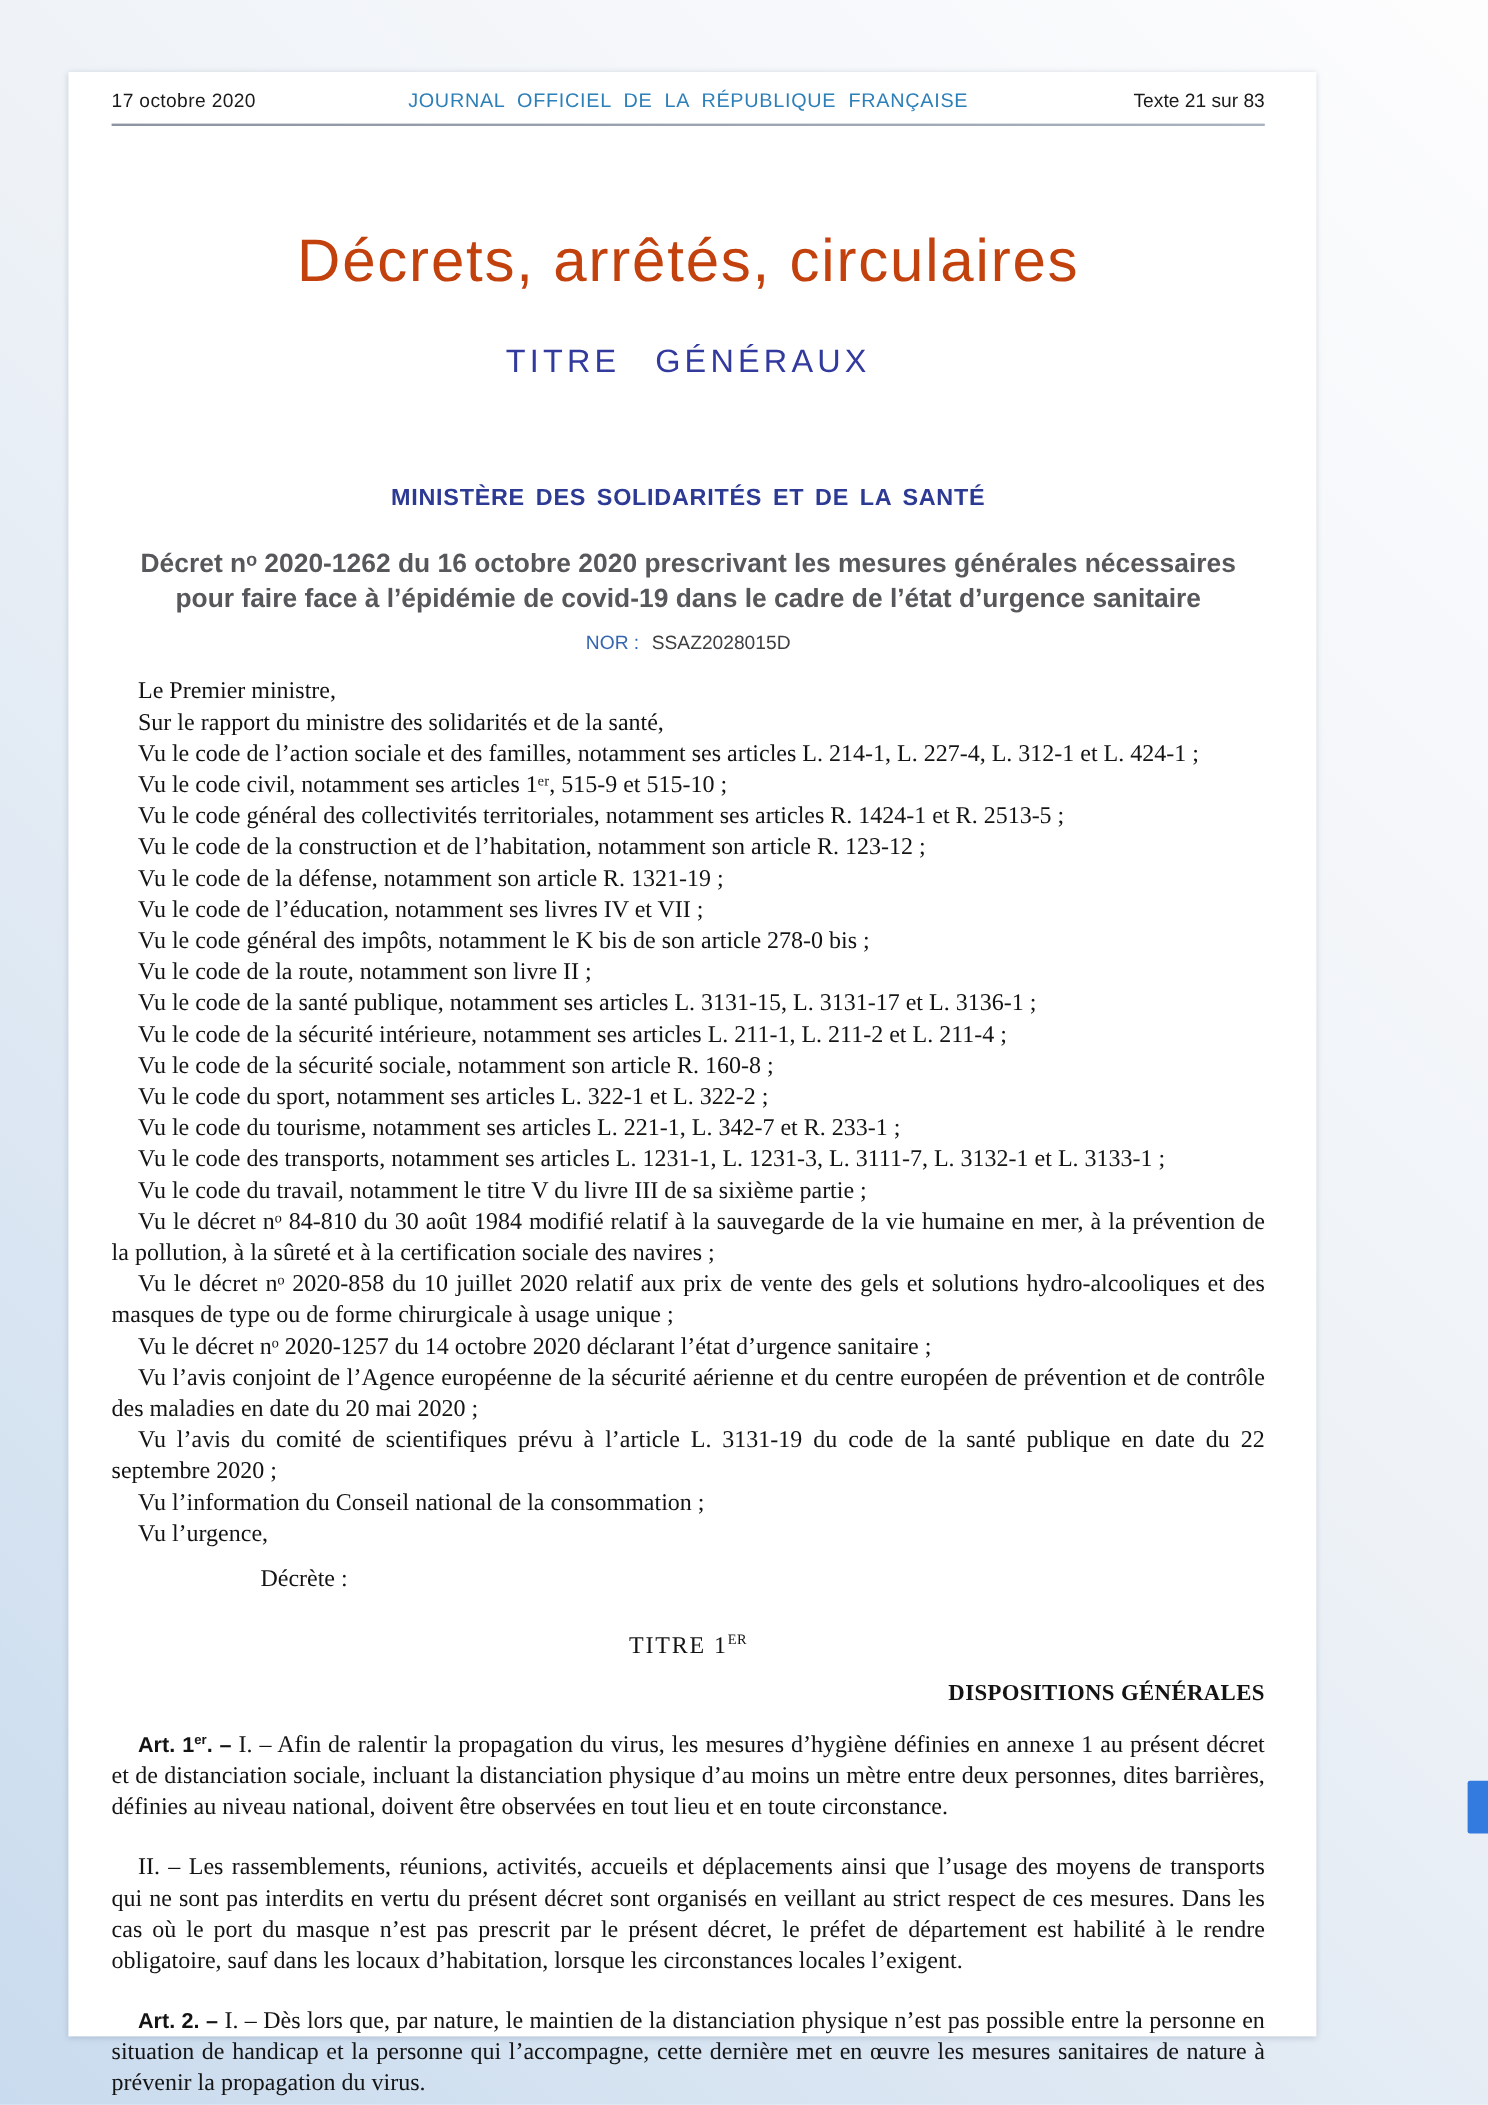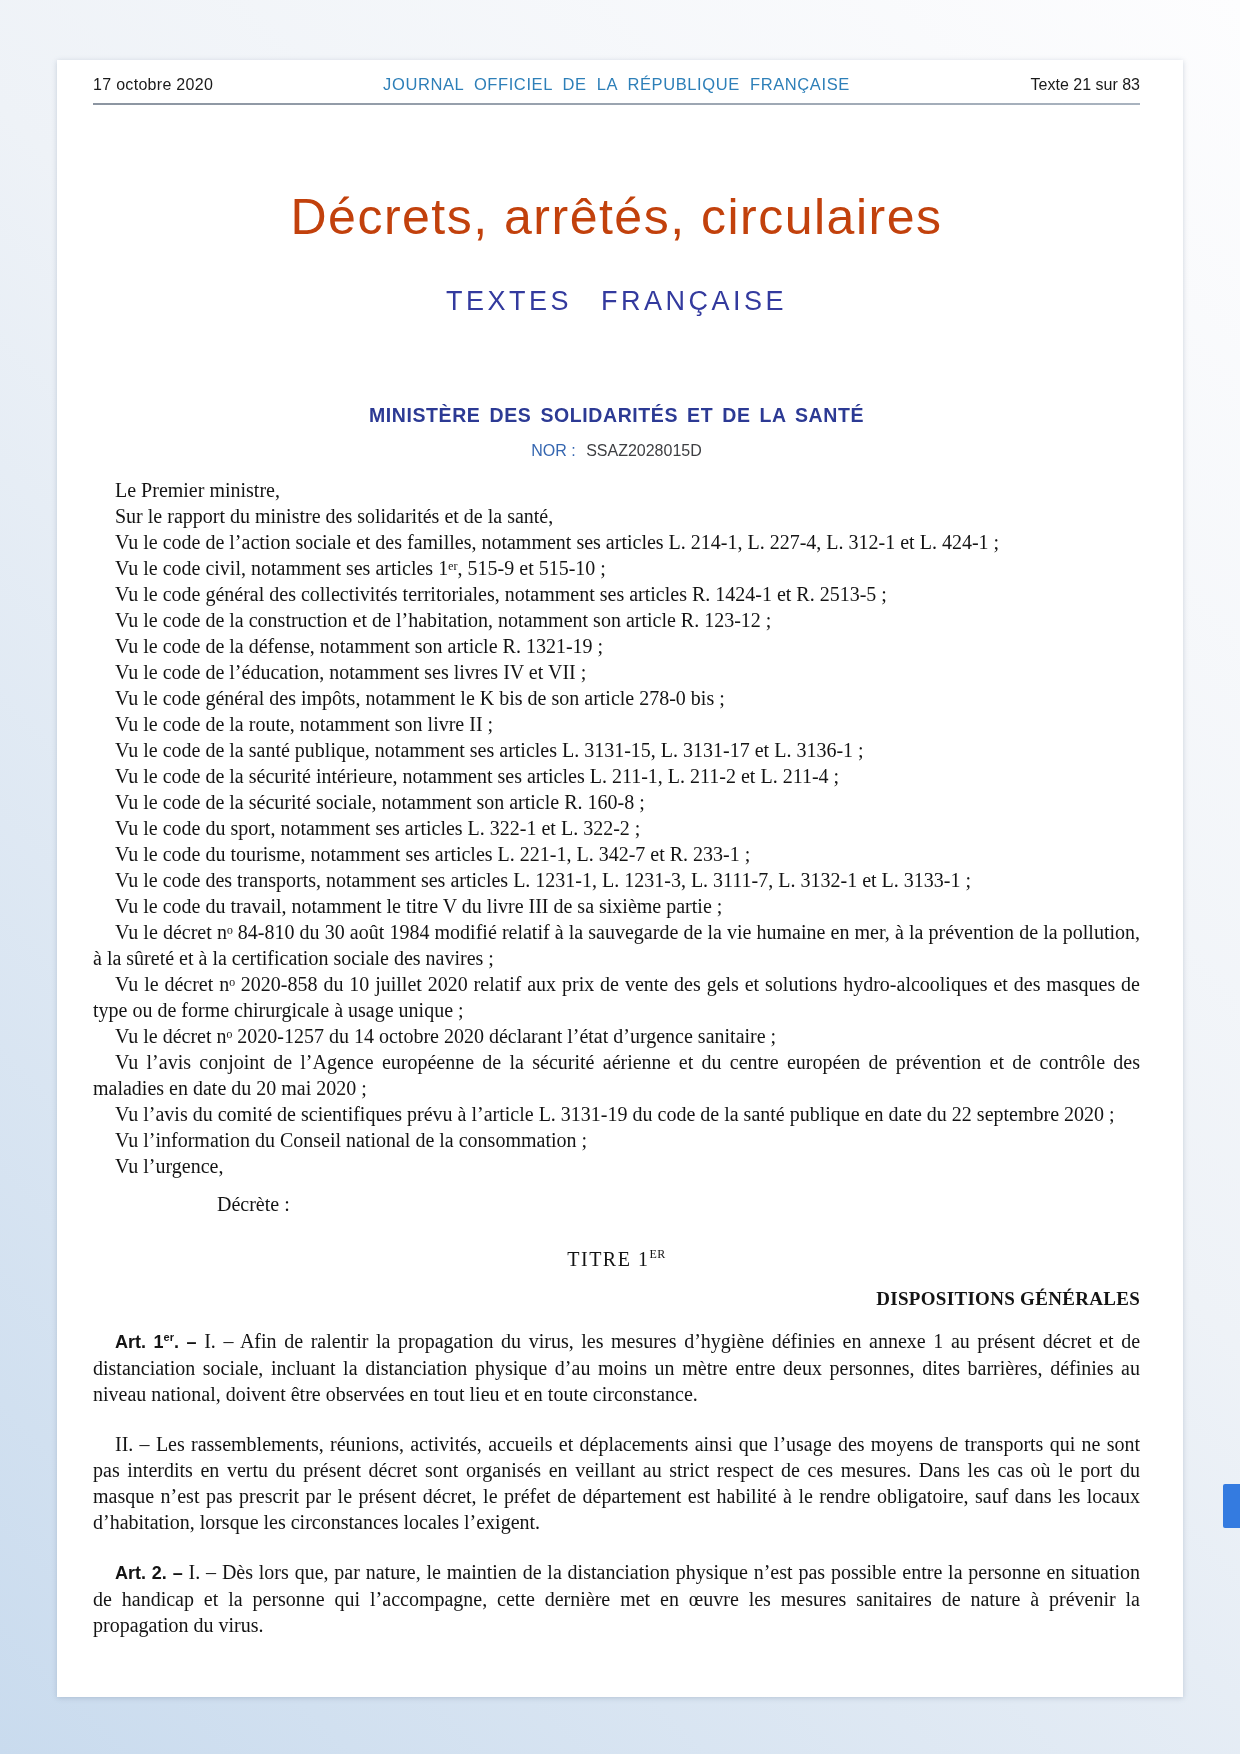--- a/index.html
+++ b/index.html
@@ -5,21 +5,21 @@
   html, body { margin: 0; padding: 0; }
   body {
     width: 1240px; height: 1754px; overflow: hidden;
     background: linear-gradient(225deg, #fdfdfe 0%, #eef2f7 45%, #c9dbee 100%);
     font-family: "Liberation Sans", "DejaVu Sans", sans-serif;
   }
   .canvas { position: relative; width: 1240px; height: 1754px; }
 
   .page {
     position: absolute; left: 57px; top: 60px;
-    width: 1126px; height: 1637px;
+    width: 1040px; height: 1637px;
     background: #ffffff;
     box-shadow: 0 1px 5px rgba(90,110,140,0.28);
   }
   .page-inner { padding: 0 43px 0 36px; }
 
   
   .jo-header {
     padding-top: 15px;
     display: grid; grid-template-columns: 1fr auto 1fr; align-items: baseline;
     font-size: 16px; color: #1a1a1a;
@@ -99,22 +99,23 @@
     <div class="page-inner">
 
       <header class="jo-header">
         <span class="date">17 octobre 2020</span>
         <span class="jo-title">JOURNAL OFFICIEL DE LA RÉPUBLIQUE FRANÇAISE</span>
         <span class="texte-ref">Texte 21 sur 83</span>
       </header>
       <div class="header-rule"></div>
 
       <h1 class="main-title">Décrets, arrêtés, circulaires</h1>
-      <h2 class="section-title">TEXTES FRANÇAISE</h2>
+      <h2 class="section-title">TITRE GÉNÉRAUX</h2>
       <h3 class="ministry">MINISTÈRE DES SOLIDARITÉS ET DE LA SANTÉ</h3>
+      <p class="decree-title">Décret nᵒ 2020-1262 du 16 octobre 2020 prescrivant les mesures générales nécessaires pour faire face à l’épidémie de covid-19 dans le cadre de l’état d’urgence sanitaire</p>
 
       <p class="nor-line">
         <span class="nor-label">NOR&nbsp;:</span>
         <span class="nor-value">SSAZ2028015D</span>
       </p>
 
       <section class="body-text">
 
         <div>
             <p class="par">Le Premier ministre,</p>

